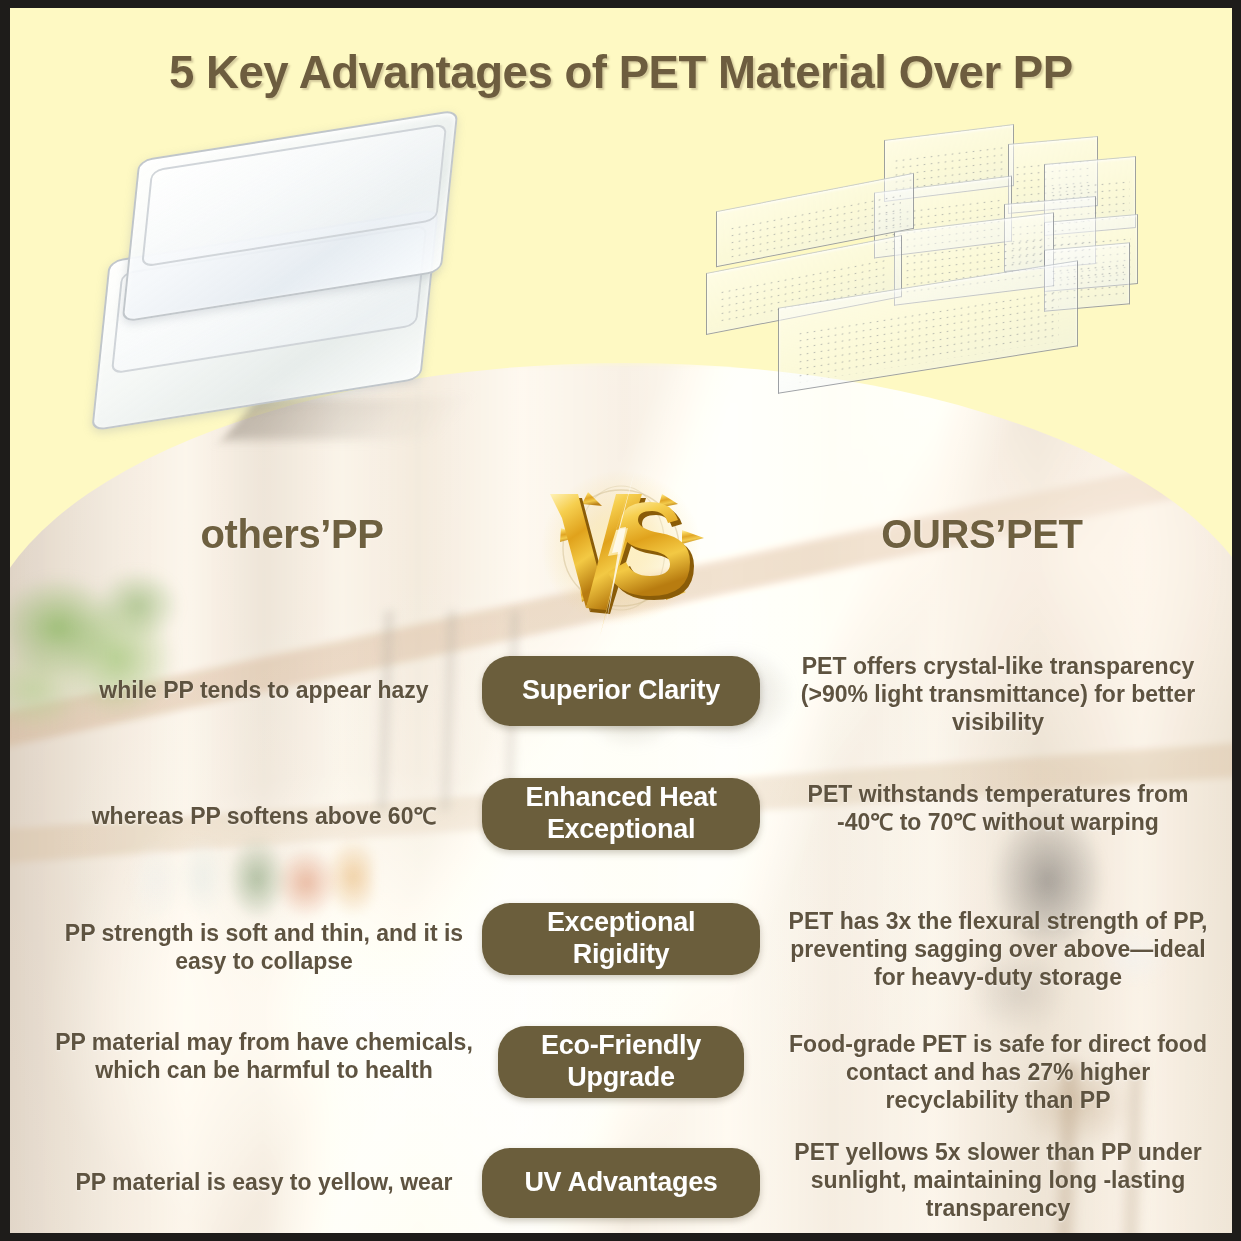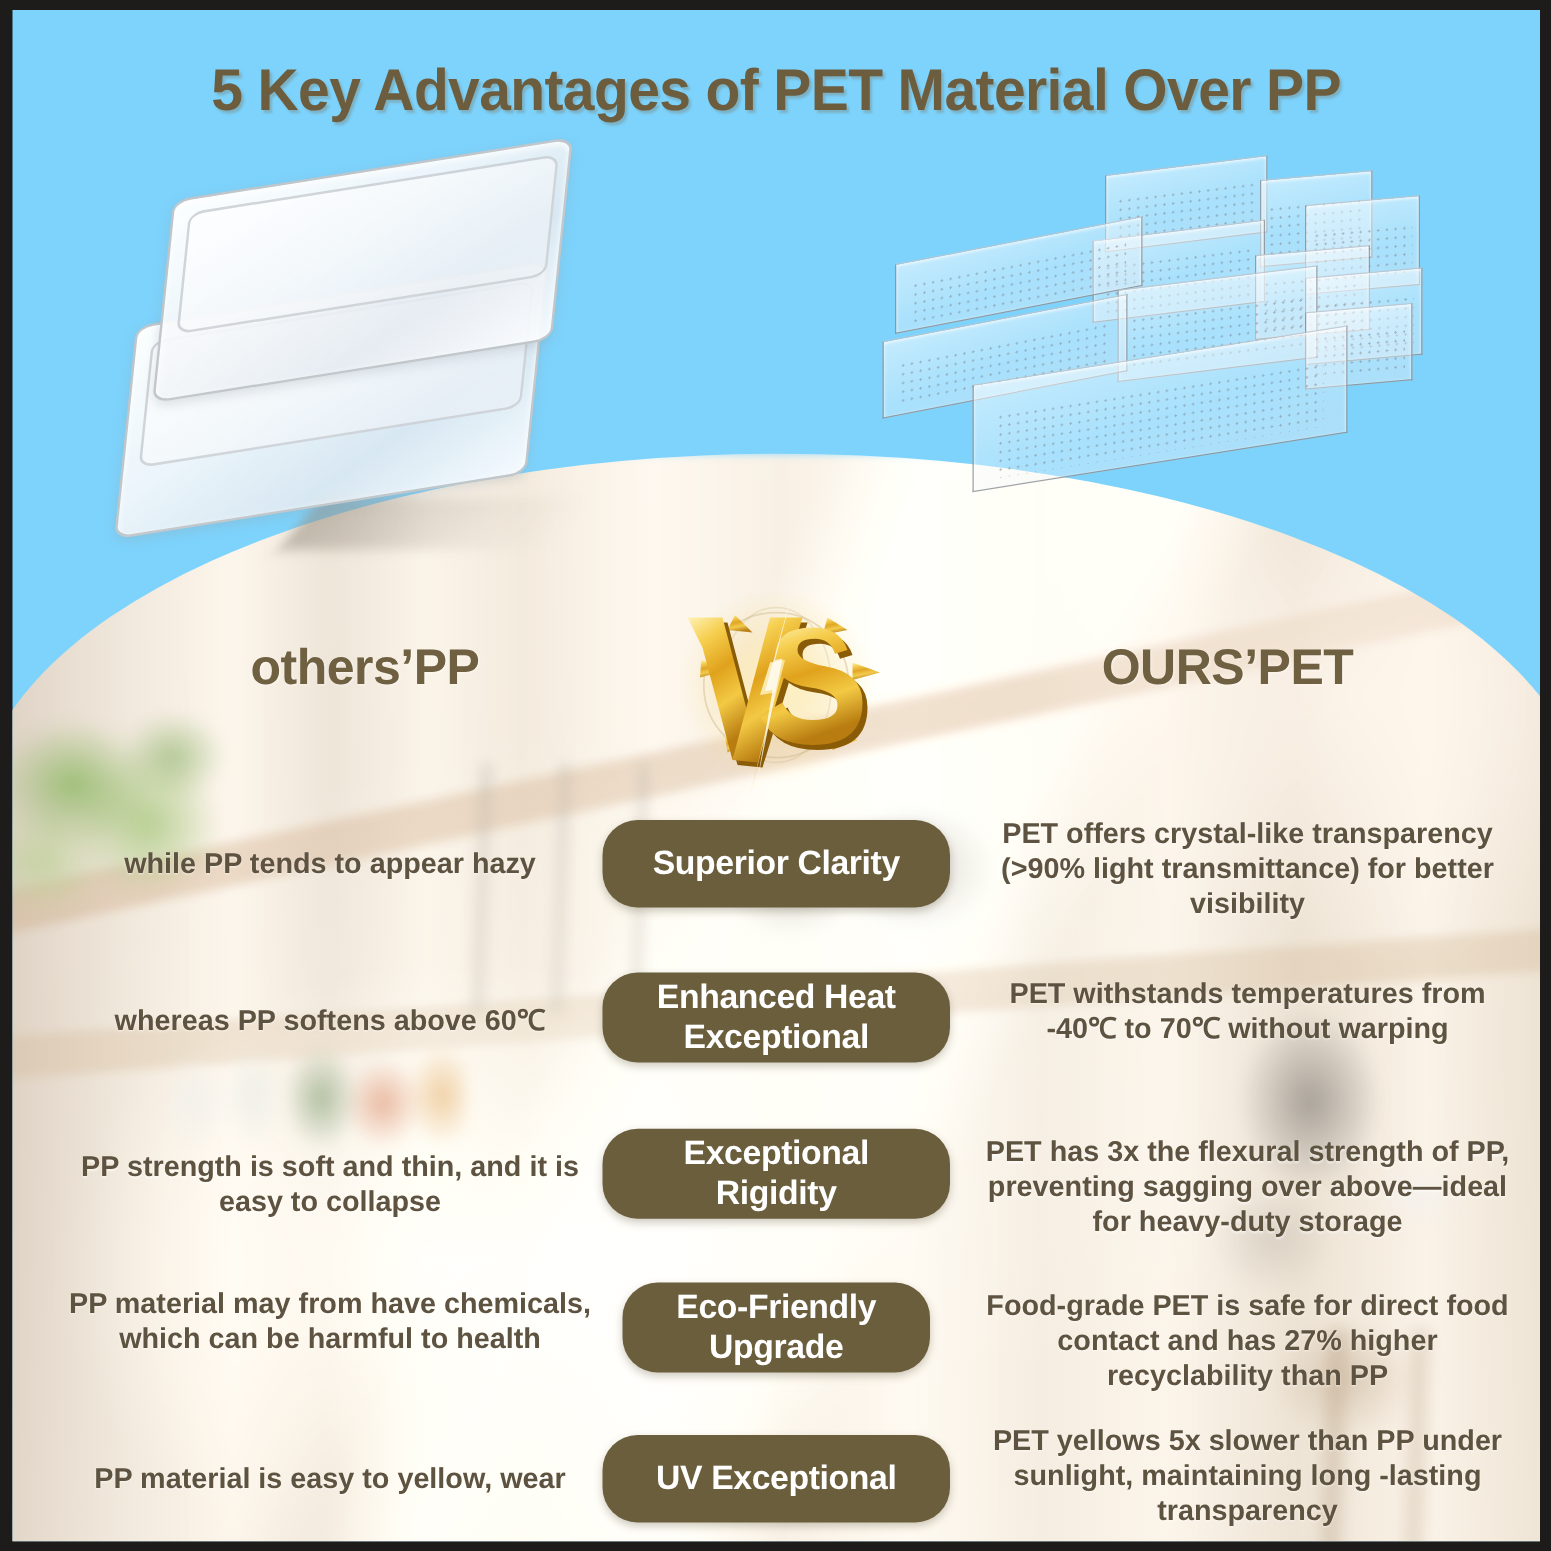--- a/index.html
+++ b/index.html
@@ -8,21 +8,21 @@
     width: 1241px; height: 1241px;
     background: #1e1c1a;
     font-family: "Liberation Sans", sans-serif;
     overflow: hidden;
   }
 
   #poster {
     position: absolute;
     left: 10px; top: 8px;
     width: 1222px; height: 1225px;
-    background: #7dd3fc;
+    background: #fef9c3;
     overflow: hidden;
   }
 
   
   #title-bar {
     position: absolute; left: 0; top: 36px;
     width: 100%; text-align: center;
     z-index: 40;
   }
   #title-bar .title-text {
@@ -361,18 +361,18 @@
     </div>
 
     <div class="row" style="top:1018px;">
       <div class="row-left" style="top:2px;">PP material may from have chemicals, which can be harmful to health</div>
       <div class="pill" style="top:0; width:246px; height:72px;">Eco-Friendly Upgrade</div>
       <div class="row-right" style="top:4px;">Food-grade PET is safe for direct food contact and has 27% higher recyclability than PP</div>
     </div>
 
     <div class="row" style="top:1140px;">
       <div class="row-left" style="top:20px;">PP material is easy to yellow, wear</div>
-      <div class="pill" style="top:0; width:278px; height:70px;">UV Exceptional</div>
+      <div class="pill" style="top:0; width:278px; height:70px;">UV Advantages</div>
       <div class="row-right" style="top:-10px;">PET yellows 5x slower than PP under sunlight, maintaining long -lasting transparency</div>
     </div>
 
   </div>
 </div>
 
 </body></html>

